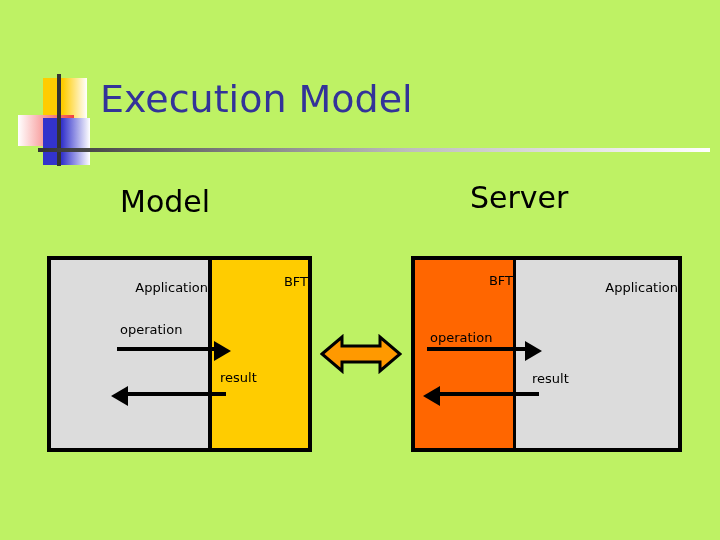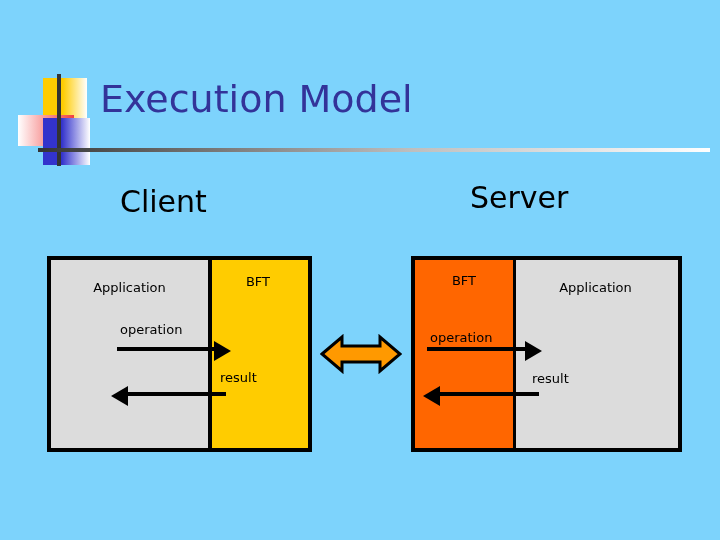--- a/index.html
+++ b/index.html
@@ -13,21 +13,21 @@
     font-family: "DejaVu Sans", "Liberation Sans", sans-serif;
     overflow: hidden;
     position: relative;
   }
 
   .slide {
     position: absolute;
     left: 0; top: 0;
     width: 720px;
     height: 540px;
-    background: #7dd3fc;
+    background: #bef264;
   }
 
   
   .deco {
     position: absolute;
     left: 18px;
     top: 74px;
     width: 80px;
     height: 92px;
   }
@@ -108,21 +108,21 @@
 
   .pane {
     position: absolute;
     top: 0;
     bottom: 0;
   }
   .pane-label {
     position: absolute;
     left: 0;
     right: 0;
-    text-align: center;
+    text-align: right;
     font-size: 13px;
     color: #000000;
     white-space: nowrap;
   }
 
   
   .box.left .pane.app  { left: 0px;   width: 157px; background: #dcdcdc; }
   .box.left .pane.bft  { left: 157px; right: 0;     background: #ffcc00; }
   .box.left .divider   { position:absolute; left: 157px; top: 0; bottom: 0; width: 4px; background: #000000; }
   .box.left .pane.app .pane-label { top: 20px; }
@@ -192,21 +192,21 @@
   <div class="deco">
     <div class="sq-yellow"></div>
     <div class="sq-red"></div>
     <div class="sq-blue"></div>
     <div class="cross-v"></div>
   </div>
   <div class="line-h"></div>
 
   <div class="title">Execution Model</div>
 
-  <div class="col-head client">Client</div>
+  <div class="col-head client">Model</div>
   <div class="col-head server">Server</div>
 
   <div class="box left">
     <div class="pane app">
       <div class="pane-label">Application</div>
     </div>
     <div class="pane bft">
       <div class="pane-label">BFT</div>
     </div>
     <div class="divider"></div>

